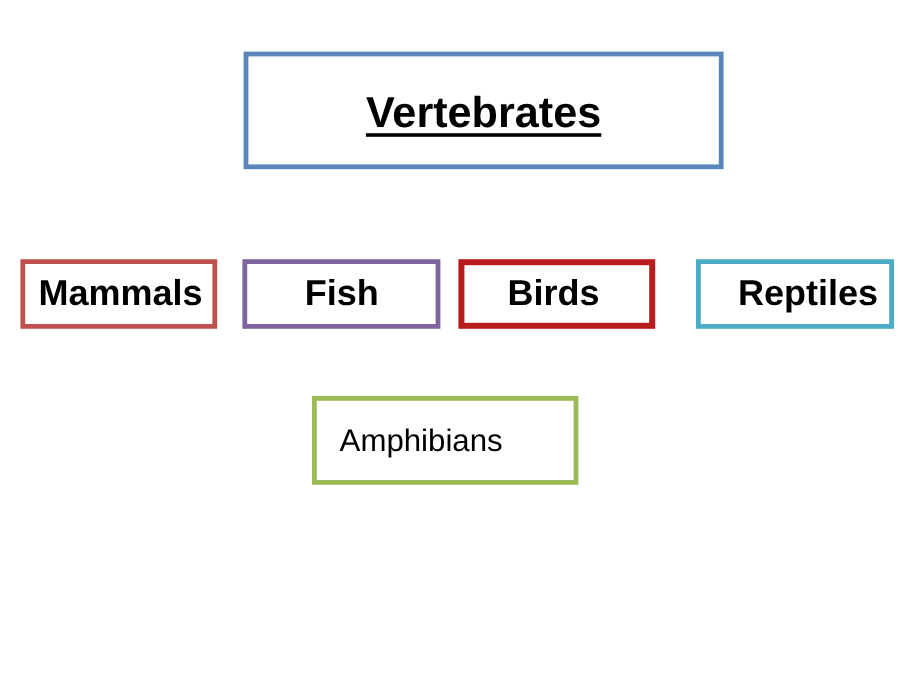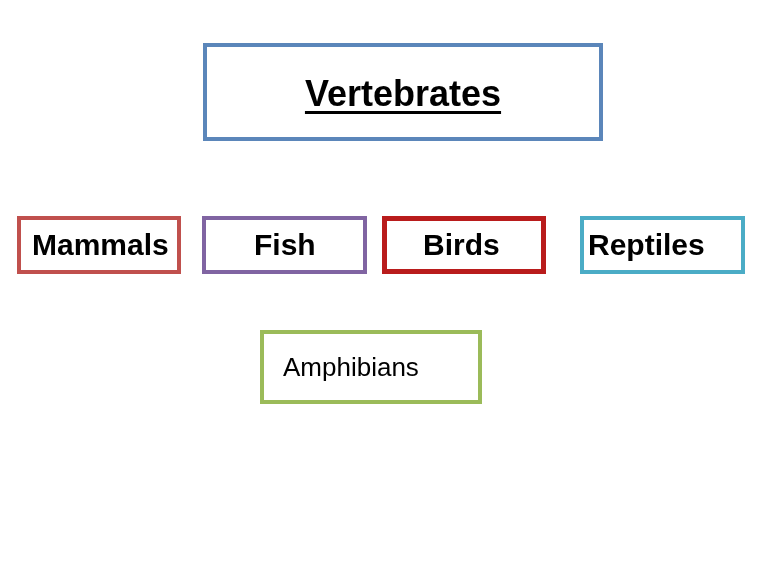--- a/index.html
+++ b/index.html
@@ -8,21 +8,21 @@
   .box { position:absolute; box-sizing:border-box; background:#fff; color:#000;
          display:flex; align-items:center; }
   .title-box { left:203px; top:43px; width:400px; height:98px; border:4px solid #5b86ba;
                justify-content:center;text-align:right; }
   .title { font-weight:bold; font-size:36px; text-decoration:underline; text-decoration-thickness:3px;
            text-underline-offset:5px; margin-top:4px; }
   .item { height:58px; top:216px; font-size:30px;font-weight:bold; }
   .mammals { left:17px; width:164px; border:4px solid #c0504d; padding-left:11px; }
   .fish { left:202px; width:165px; border:4px solid #8064a2; padding-left:48px; }
   .birds { left:382px; width:164px; border:5px solid #b91c1c; padding-left:36px; }
-  .reptiles { left:580px; width:165px; border:4px solid #4bacc6; padding-left:4px;text-align:center; }
+  .reptiles { left:580px; width:165px; border:4px solid #4bacc6; padding-left:31px;text-align:center; }
   .amphibians { left:260px; top:330px; width:222px; height:74px; border:4px solid #9bbb59;
                 font-size:26px; padding-left:19px; }
 </style>
 </head>
 <body>
 
 <div class="box title-box">
   <span class="title">Vertebrates</span>
 </div>
 

